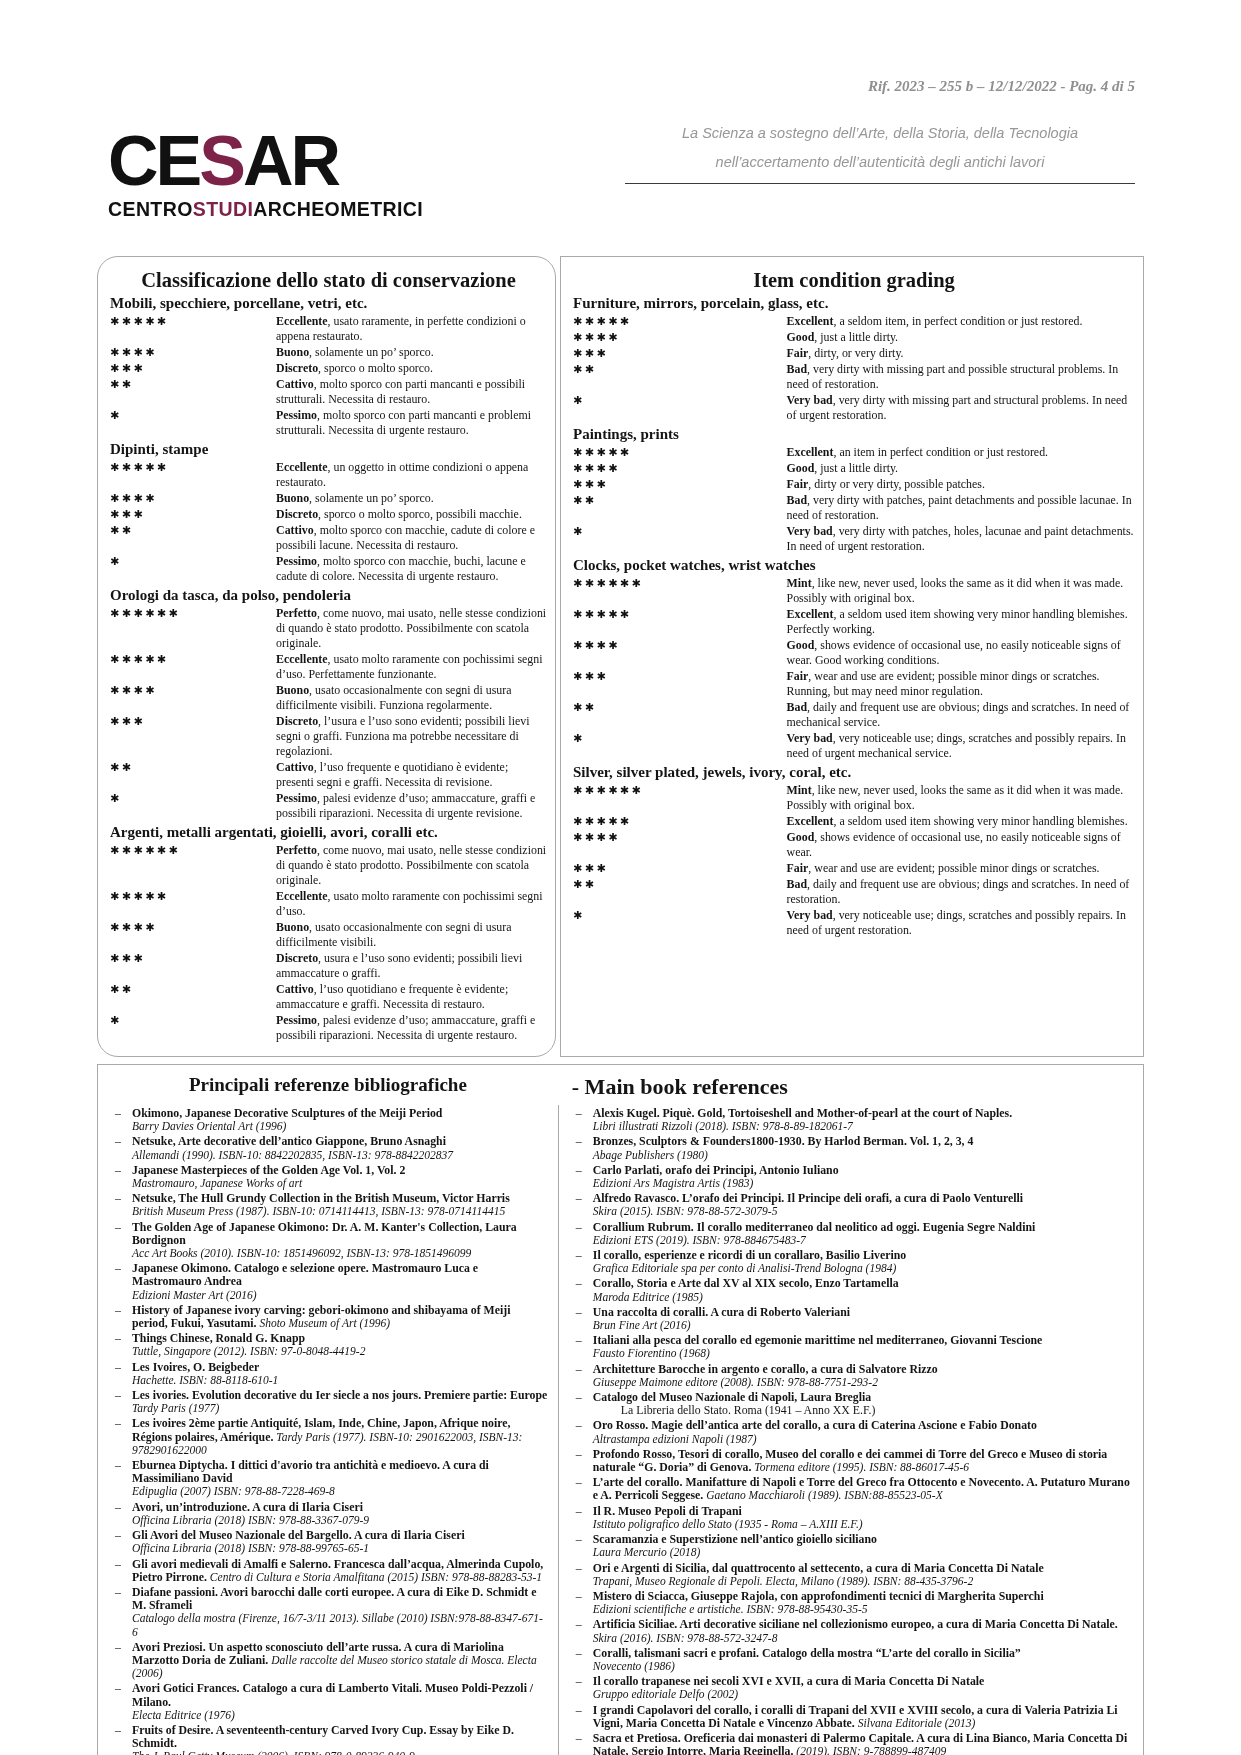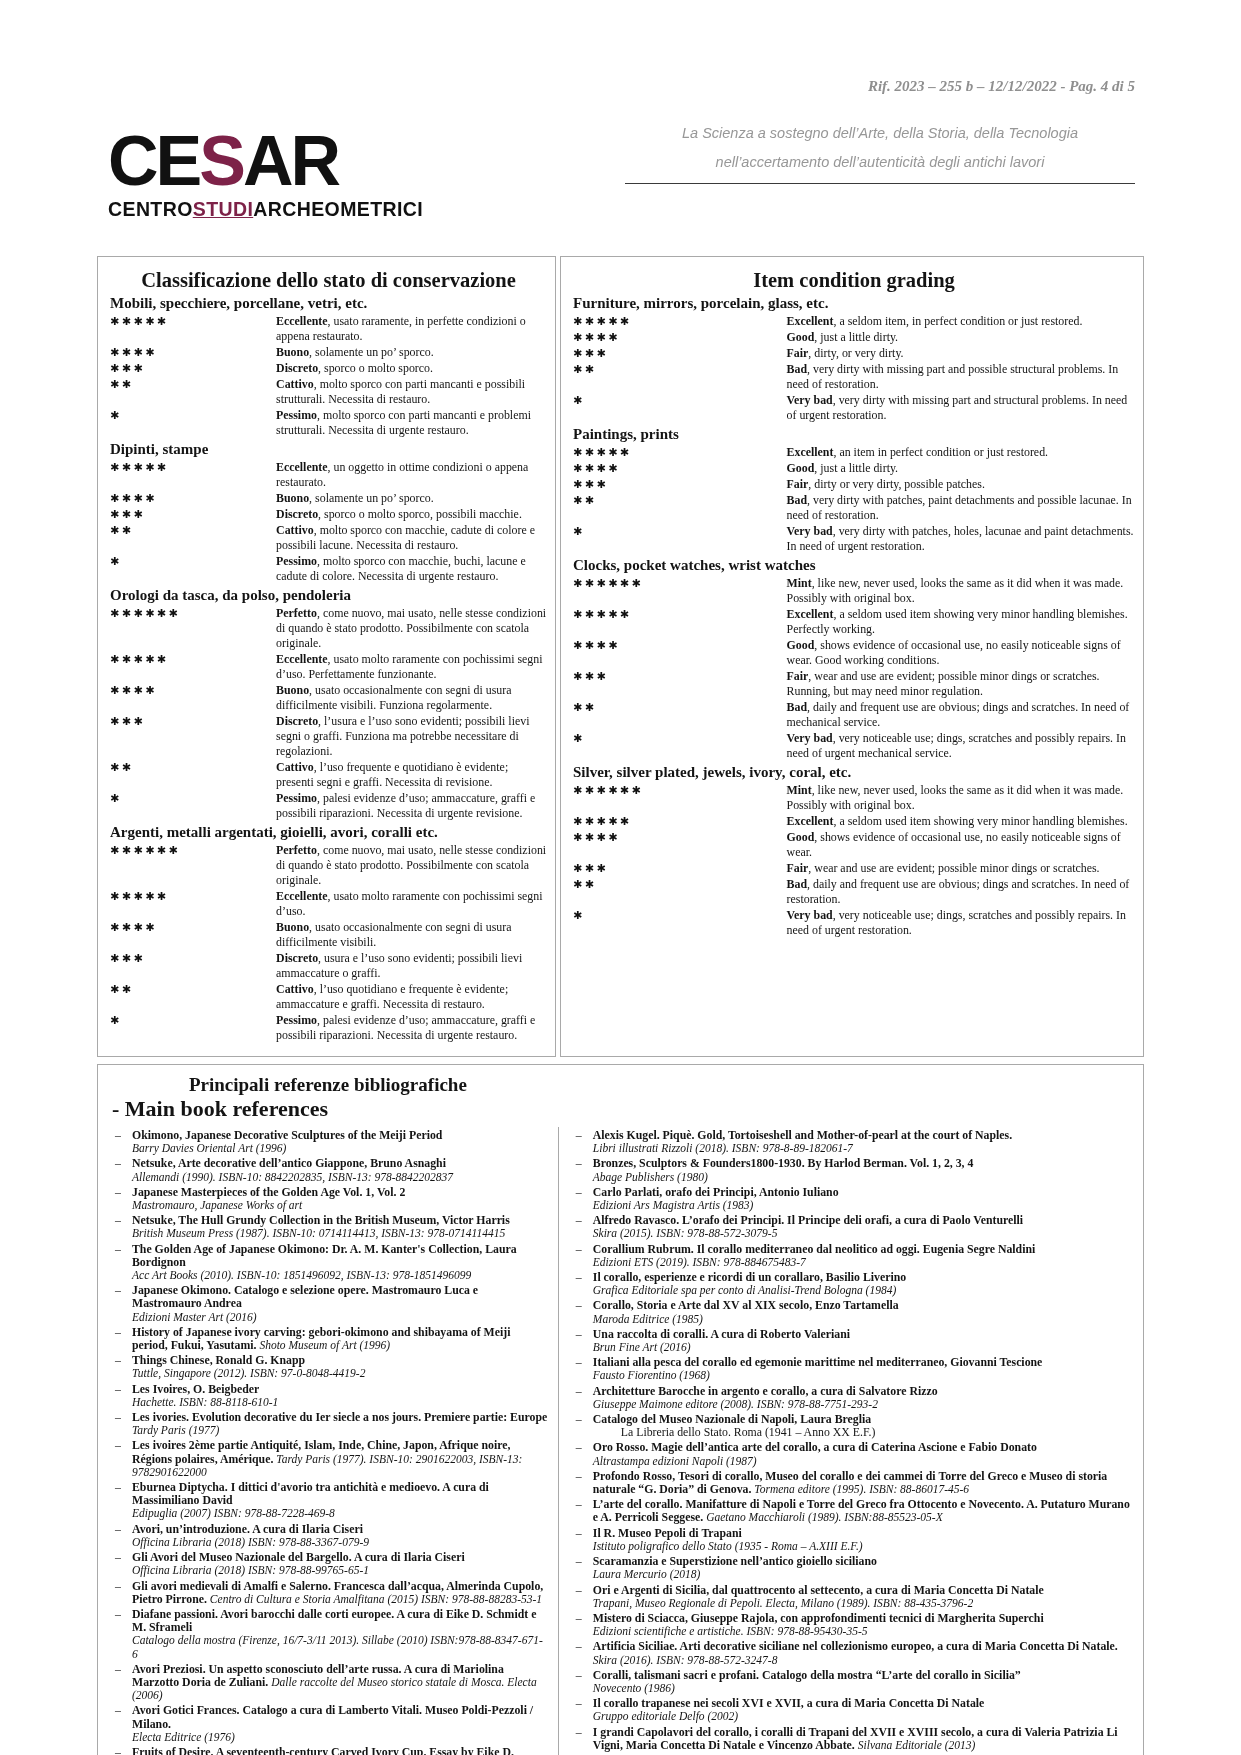--- a/index.html
+++ b/index.html
@@ -6,41 +6,41 @@
   *{box-sizing:border-box; margin:0; padding:0;}
   body{width:1241px; min-height:1755px; background:#ffffff; font-family:"Liberation Serif", serif; color:var(--ink);}
   .page{position:relative; width:1241px; min-height:1755px; background:#fff; overflow:hidden;}
 
   
   .header{position:relative; height:252px;}
   .logo{position:absolute; left:108px; top:126px; font-family:"Liberation Sans", sans-serif;}
   .logo-word{font-size:70px; font-weight:bold; letter-spacing:-3px; line-height:1; color:#111;}
   .logo-word .accent{color:var(--accent);}
   .logo-sub{font-size:19.5px; font-weight:bold; letter-spacing:0.4px; color:#111; margin-top:2px;}
-  .logo-sub .accent{color:var(--accent);text-decoration:underline;}
+  .logo-sub .accent{color:var(--accent);}
   .header-right{position:absolute; left:625px; right:106px; top:78px;}
   .ref{font-family:"Liberation Serif", serif; font-style:italic; font-weight:bold; font-size:15px; color:#8f8f8f; text-align:right; margin-bottom:30px;}
   .tagline{font-family:"Liberation Sans", sans-serif; font-style:italic; font-size:14.5px; color:#979797; text-align:center; margin-bottom:13px;}
   .header-rule{height:1px; background:#3a3a3a; margin-top:8px;}
 
   
   .grading{display:flex; gap:4px; margin:4px 97px 0 97px;}
   .gbox{border:1px solid var(--line); padding:8px 8px 12px 12px;}
-  .gbox.left{width:459px; flex:0 0 459px;}
+  .gbox.left{width:459px; flex:0 0 459px;border-radius:21px;}
   .gbox.right{flex:1;}
   .g-title{text-align:center; font-size:20.5px; font-weight:bold; margin:4px 0 3px 0;}
   .g-heading{font-size:15px; font-weight:bold; margin:3px 0 2px 0;}
   .g-row{display:flex; margin-bottom:1px;}
   .g-stars{flex:0 0 38%; font-family:"DejaVu Sans", sans-serif; font-size:11px; letter-spacing:2.5px; padding-top:1px; color:#101010;}
   .g-desc{flex:1; font-size:11.9px; line-height:1.26;}
   .g-desc .sb{font-weight:bold;}
 
   
   .bib{border:1px solid var(--line); margin:7px 97px 0 97px;}
-  .bib-titles{display:flex; padding:9px 0 5px 0;flex-direction:column;}
+  .bib-titles{display:flex; padding:9px 0 5px 0;}
   .bib-title-left{width:44%; text-align:center; font-size:19px; font-weight:bold;}
   .bib-title-right{width:56%; text-align:left; font-size:22px; font-weight:bold; padding-left:14px;}
   .bib-cols{display:flex; align-items:stretch;}
   .bib-col{padding:2px 8px 10px 8px;}
   .bib-col.left{width:44%;}
   .bib-col.right{width:56%; border-left:1px solid var(--line);}
   .bib-item{display:flex; margin-bottom:2px;}
   .bib-dash{flex:0 0 26px; padding-left:9px; font-size:11.8px; line-height:1.12;}
   .bib-content{flex:1; font-size:11.8px; line-height:1.12; padding-right:2px;}
   .bib-content .sb{font-weight:bold;}

